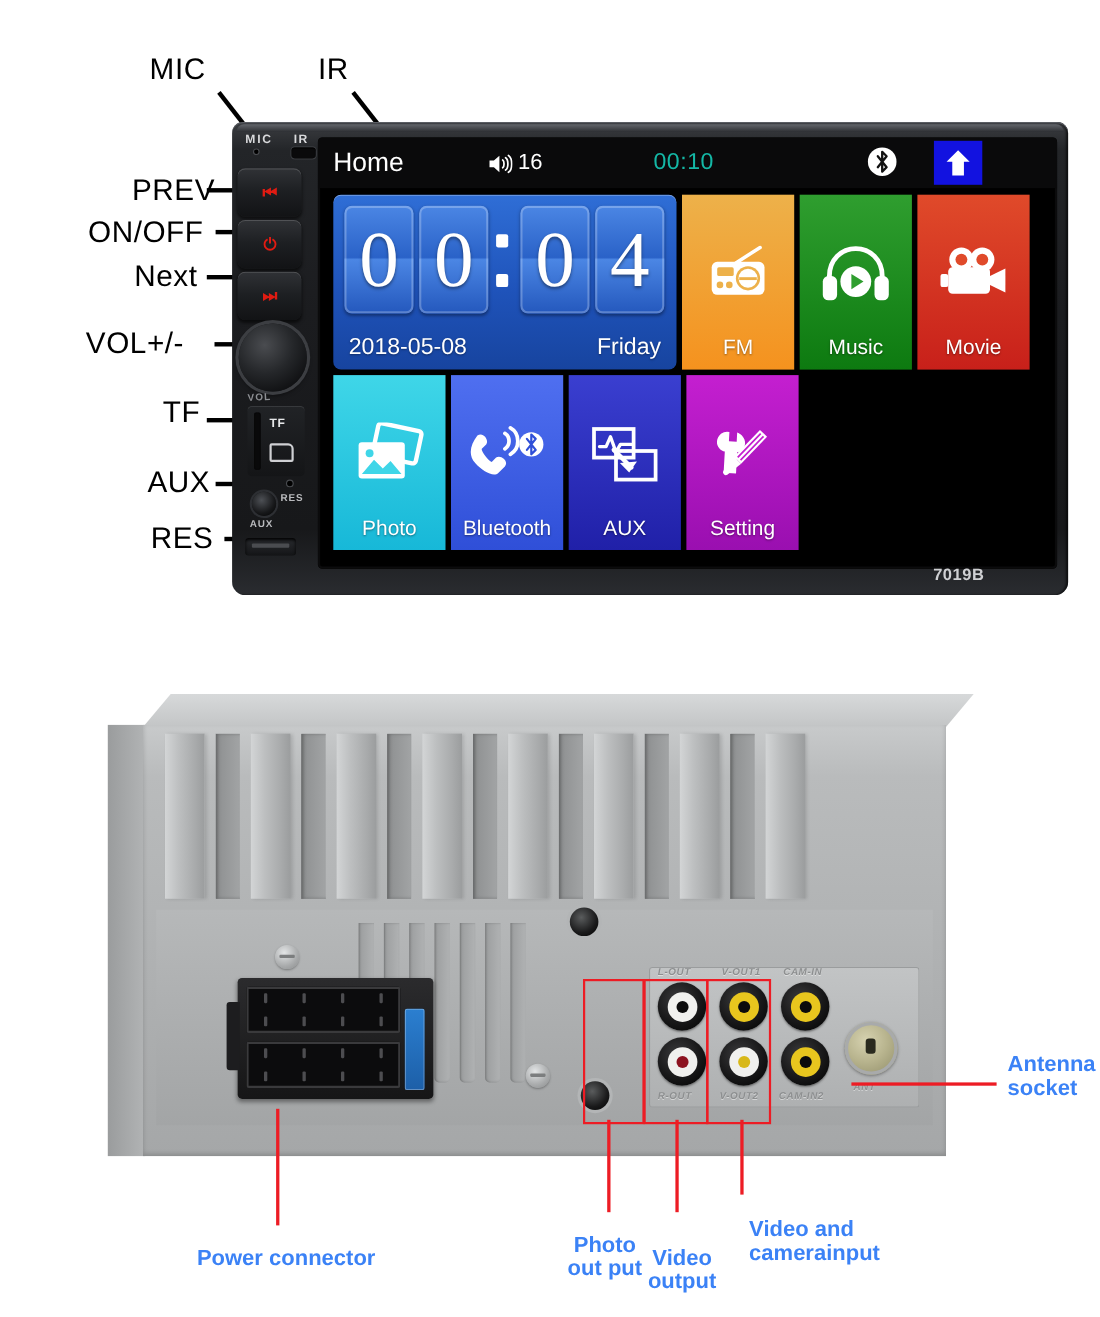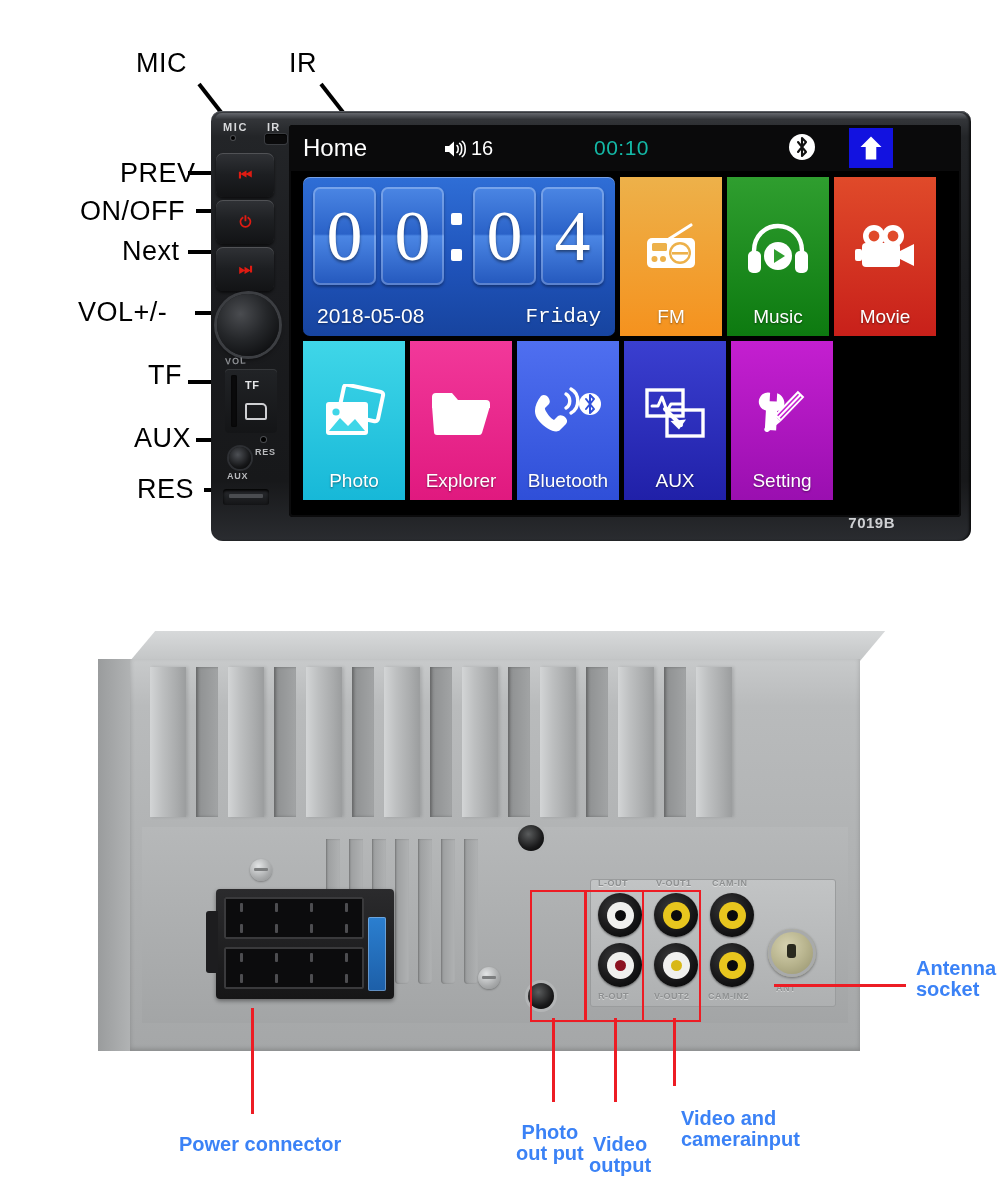--- a/index.html
+++ b/index.html
@@ -87,21 +87,21 @@
     box-shadow:inset 0 1px 0 rgba(255,255,255,.35);
   }
   .flip{position:absolute;top:10px;width:63px;height:98px;border-radius:7px;
     background:linear-gradient(180deg,#4b86e4 0%,#2a62c8 48%,#4b86e4 50%,#2458bd 100%);
     box-shadow:inset 0 0 0 2px rgba(255,255,255,.25),0 2px 3px rgba(0,0,0,.35);
     display:flex;align-items:center;justify-content:center;}
   .flip span{color:#fff;font-size:72px;font-family:"Liberation Serif",serif;line-height:1;text-shadow:0 2px 3px rgba(0,0,0,.45);}
   .colon{position:absolute;left:148px;top:36px;width:11px;height:48px;display:flex;flex-direction:column;justify-content:space-between;}
   .colon i{display:block;width:11px;height:12px;background:#fff;border-radius:2px;}
   .cdate{position:absolute;left:14px;bottom:8px;color:#fff;font-size:21px;text-shadow:0 1px 2px rgba(0,0,0,.4);}
-  .cday{position:absolute;right:14px;bottom:8px;color:#fff;font-size:21px;text-shadow:0 1px 2px rgba(0,0,0,.4);font-family:Liberation Mono, monospace;}
+  .cday{position:absolute;right:14px;bottom:8px;color:#fff;font-size:21px;text-shadow:0 1px 2px rgba(0,0,0,.4);}
 
   .model{position:absolute;right:76px;bottom:10px;color:#cfd0d3;font-size:15px;font-weight:700;letter-spacing:.5px;}
 
   
   .unit-rear{position:absolute;left:62px;top:615px;width:790px;height:420px;}
   .chassis{
     position:absolute;left:32px;top:28px;width:730px;height:392px;
     background:linear-gradient(180deg,#c8cacb 0%,#b9bbbc 12%,#aeb0b1 60%,#a5a7a8 100%);
     box-shadow:inset 0 -2px 5px rgba(0,0,0,.18);
   }
@@ -136,21 +136,21 @@
   .iso-ear{position:absolute;left:-10px;top:22px;width:12px;height:62px;background:#1d1d1f;border-radius:3px 0 0 3px;}
   .fuse{position:absolute;left:152px;top:28px;width:18px;height:74px;background:linear-gradient(180deg,#2b7fd0,#1d5fa8);border-radius:2px;box-shadow:inset 0 0 0 1px rgba(255,255,255,.3);}
 
   .rcapanel{position:absolute;left:492px;top:248px;width:246px;height:128px;
     background:linear-gradient(180deg,#c2c4c5,#aeb0b1);border-radius:3px;box-shadow:inset 0 0 0 1px #9a9c9d;}
   .rca{position:absolute;width:44px;height:44px;border-radius:50%;
     background:radial-gradient(circle at 40% 35%,#3a3a3c 0%,#19191a 52%,#000 100%);
     box-shadow:0 1px 2px rgba(0,0,0,.45);display:flex;align-items:center;justify-content:center;}
   .rca .ring{width:27px;height:27px;border-radius:50%;display:flex;align-items:center;justify-content:center;}
   .rca .pin{width:11px;height:11px;border-radius:50%;background:#0b0b0c;}
-  .eng{position:absolute;color:#8d8f90;font-size:9px;font-weight:700;letter-spacing:.5px;text-shadow:0 1px 0 rgba(255,255,255,.45);}
+  .eng{position:absolute;color:#8d8f90;font-size:9px;font-weight:700;letter-spacing:.5px;text-shadow:0 1px 0 rgba(255,255,255,.45);font-style:italic;}
   .antjack{position:absolute;left:178px;top:50px;width:48px;height:48px;border-radius:50%;
     background:radial-gradient(circle at 40% 35%,#d6d2b0 0%,#b8b48e 45%,#8d8a66 100%);
     box-shadow:0 1px 3px rgba(0,0,0,.4),inset 0 0 0 3px #a8aaab;}
   .antjack:after{content:"";position:absolute;left:19px;top:15px;width:9px;height:14px;background:#2a2a1e;border-radius:3px;}
   .gpspad{position:absolute;left:736px;top:244px;width:86px;height:136px;background:linear-gradient(180deg,#c0c2c3,#a9abac);border-radius:4px;box-shadow:inset 0 0 0 1px #979999;}
   .gpsjack{position:absolute;left:14px;top:10px;width:56px;height:56px;border-radius:50%;
     background:radial-gradient(circle at 40% 32%,#e0e2e3,#b4b6b7 55%,#939596 100%);box-shadow:0 1px 3px rgba(0,0,0,.3);}
   .gpsjack:after{content:"";position:absolute;left:16px;top:16px;width:24px;height:24px;border-radius:50%;background:#111;}
   .smalljack{position:absolute;width:26px;height:26px;border-radius:50%;
     background:radial-gradient(circle at 40% 35%,#5a5c5d,#1a1a1b 60%,#000 100%);box-shadow:0 0 0 3px #b3b5b6;}
@@ -334,30 +334,20 @@
               <svg width="66" height="58" viewBox="0 0 66 58">
                 <rect x="20" y="4" width="40" height="30" rx="3" fill="none" stroke="#fff" stroke-width="4" transform="rotate(12 40 19)"></rect>
                 <rect x="5" y="18" width="42" height="33" rx="3" fill="#fff"></rect>
                 <circle cx="15" cy="28" r="3.6" fill="#3fd6e8"></circle>
                 <path d="M8 47l11-13 8 8 7-7 10 12z" fill="#3fd6e8"></path>
               </svg>
             </div>
             <div class="tlabel">Photo</div>
           </div>
 
-          <div class="tile" style="background:linear-gradient(180deg,#f2389a,#e0197f);">
-            <div class="ticon">
-              <svg width="66" height="52" viewBox="0 0 66 52">
-                <path d="M4 10a4 4 0 014-4h16l6 7h28a4 4 0 014 4v4H4z" fill="#fff"></path>
-                <path d="M4 19h58l-8 27a3 3 0 01-3 2H9a3 3 0 01-3-3z" fill="#fff"></path>
-                <path d="M6 21h52l-7 23H11z" fill="#f2389a" opacity=".0"></path>
-              </svg>
-            </div>
-            <div class="tlabel">Explorer</div>
-          </div>
 
           <div class="tile" style="background:linear-gradient(180deg,#4f6ff0,#2f4fd8);">
             <div class="ticon">
               <svg width="70" height="54" viewBox="0 0 70 54">
                 <path d="M10 6c5-4 11 4 8 8l-4 4c-1 2 6 11 9 12l4-4c4-3 12 3 8 8l-6 6c-4 4-14-1-21-9S4 14 10 6z" fill="#fff" transform="translate(-2,4)"></path>
                 <path d="M33 22c5-3 5-11 0-14" stroke="#fff" stroke-width="3.4" fill="none" stroke-linecap="round"></path>
                 <path d="M38 27c9-5 9-19 0-24" stroke="#fff" stroke-width="3.4" fill="none" stroke-linecap="round"></path>
                 <circle cx="57" cy="18" r="11" fill="#fff"></circle>
                 <path d="M53 13l8 10-4 4V9l4 4-8 10" stroke="#2f4fd8" stroke-width="2" fill="none" stroke-linejoin="round" stroke-linecap="round"></path>
               </svg>

